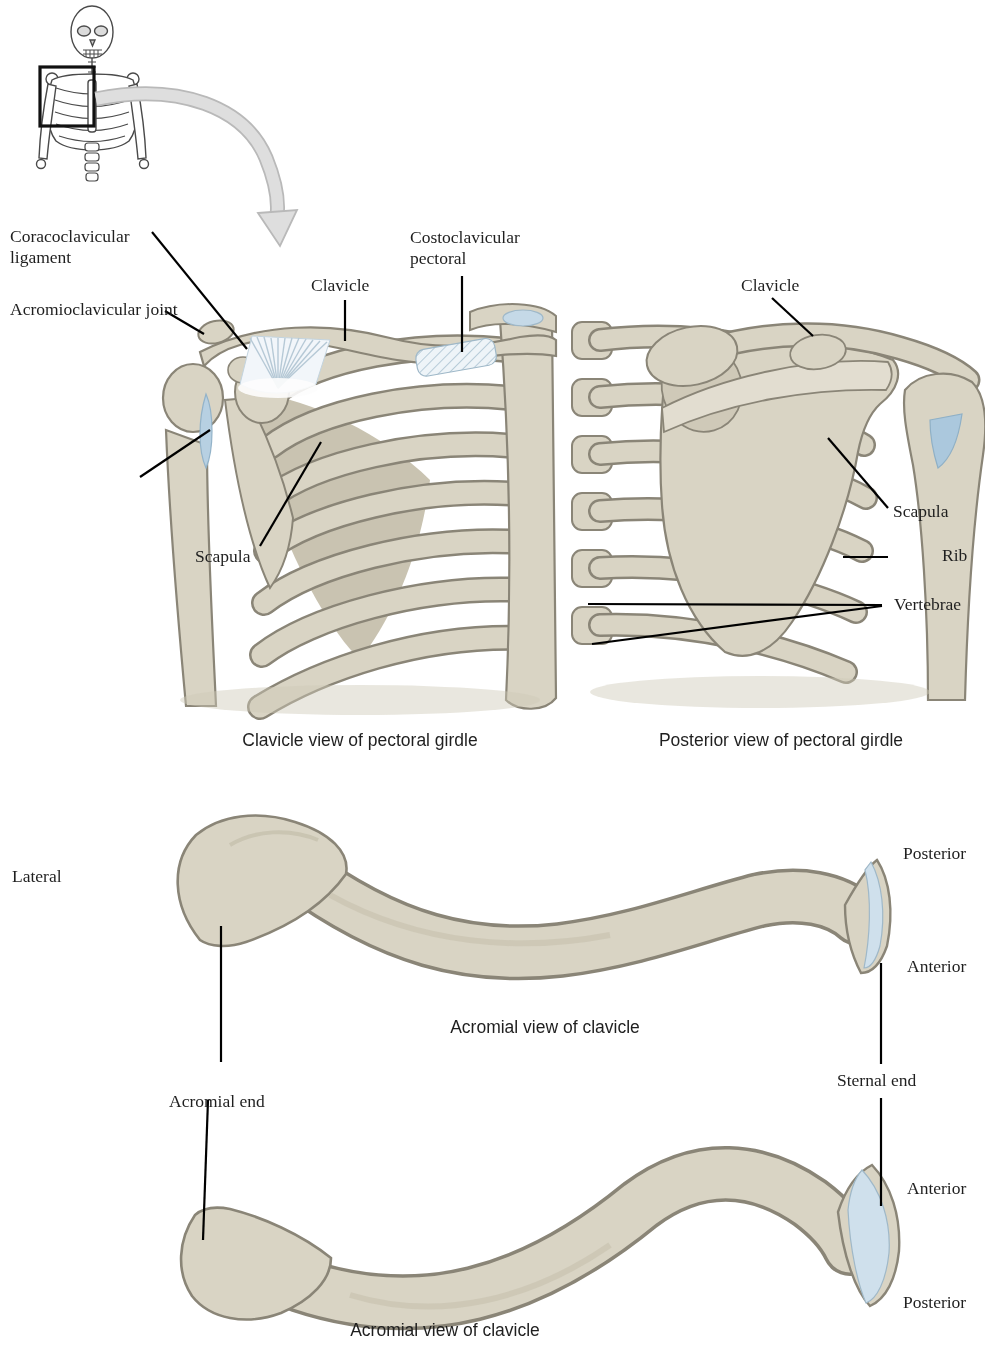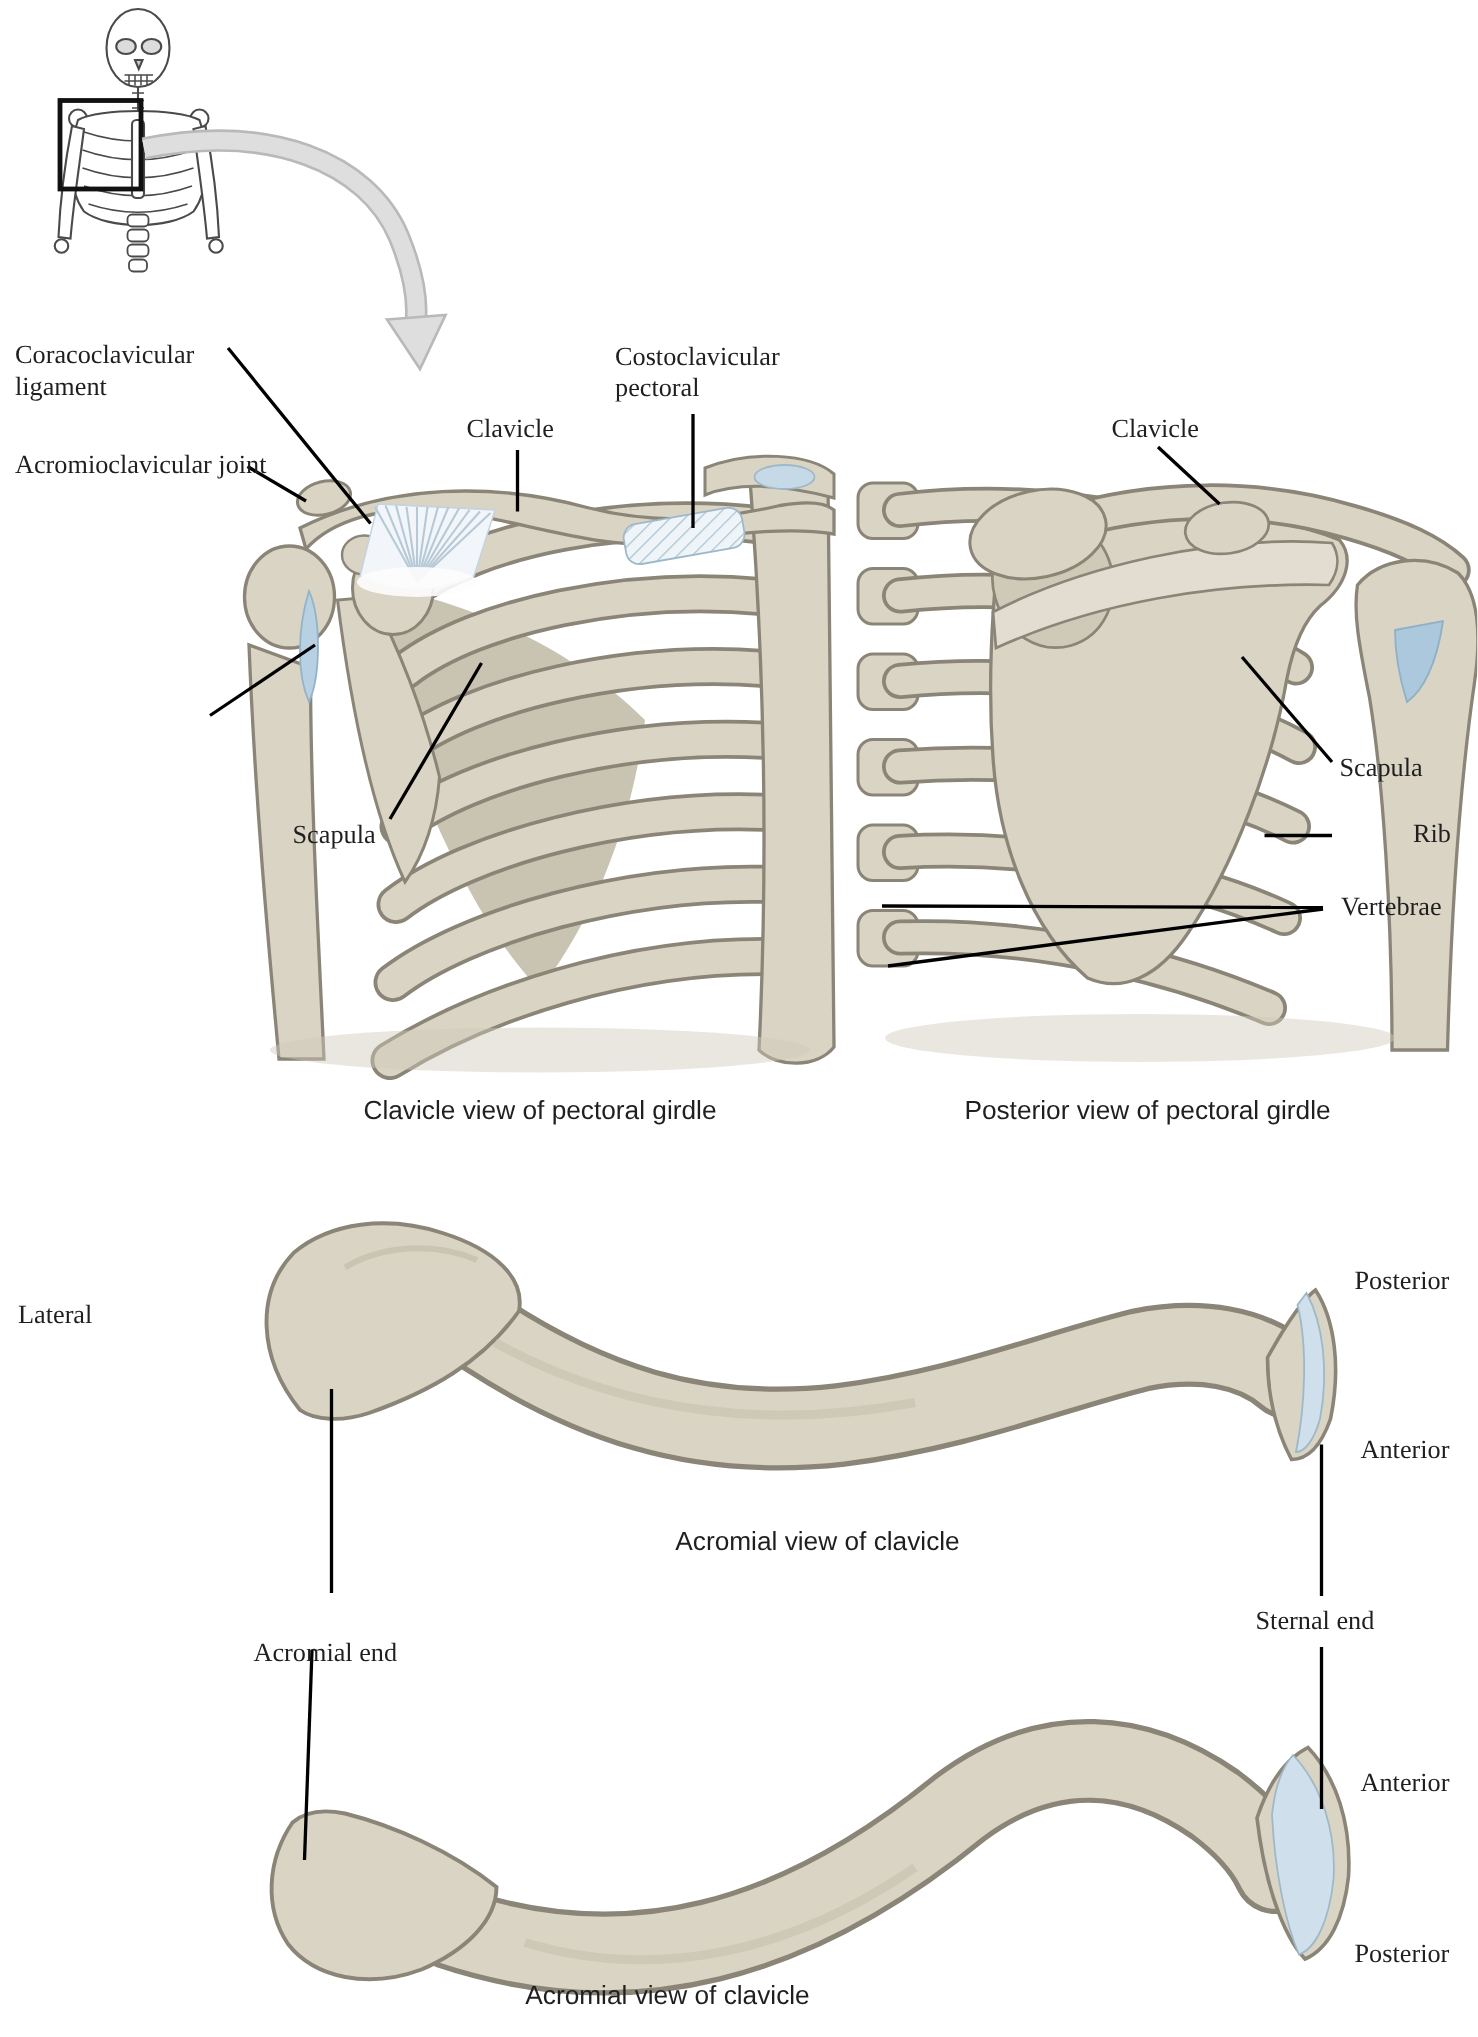--- a/index.html
+++ b/index.html
@@ -222,21 +222,21 @@
 <div class="lbl" style="left:10px;top:299px;width:175px;">Acromioclavicular joint</div>
 <div class="lbl" style="left:195px;top:546px;">Scapula</div>
 <div class="lbl" style="left:311px;top:275px;">Clavicle</div>
 <div class="lbl" style="left:410px;top:227px;width:145px;">Costoclavicular pectoral</div>
 <div class="lbl" style="left:741px;top:275px;">Clavicle</div>
 <div class="lbl" style="left:893px;top:501px;">Scapula</div>
 <div class="lbl" style="left:894px;top:545px;margin-left:48px;">Rib</div>
 <div class="lbl" style="left:894px;top:594px;">Vertebrae</div>
 
 <div class="cap" style="left:165px;width:390px;top:730px;">Clavicle view of pectoral girdle</div>
-<div class="cap" style="left:570px;width:390px;top:730px;">Posterior view of pectoral girdle</div>
+<div class="cap" style="left:586px;width:390px;top:730px;">Posterior view of pectoral girdle</div>
 
 <div class="lbl" style="left:12px;top:866px;">Lateral</div>
 <div class="lbl" style="left:903px;top:843px;">Posterior</div>
 <div class="lbl" style="left:907px;top:956px;">Anterior</div>
 <div class="cap" style="left:345px;width:400px;top:1017px;">Acromial view of clavicle</div>
 
 <div class="lbl" style="left:169px;top:1069px;margin-top:22px;">Acromial end</div>
 <div class="lbl" style="left:837px;top:1070px;">Sternal end</div>
 <div class="lbl" style="left:907px;top:1178px;">Anterior</div>
 <div class="lbl" style="left:903px;top:1292px;">Posterior</div>

